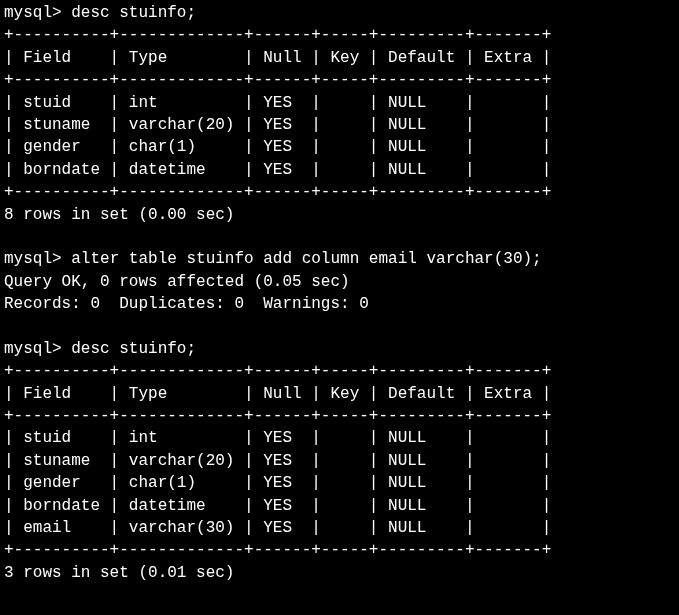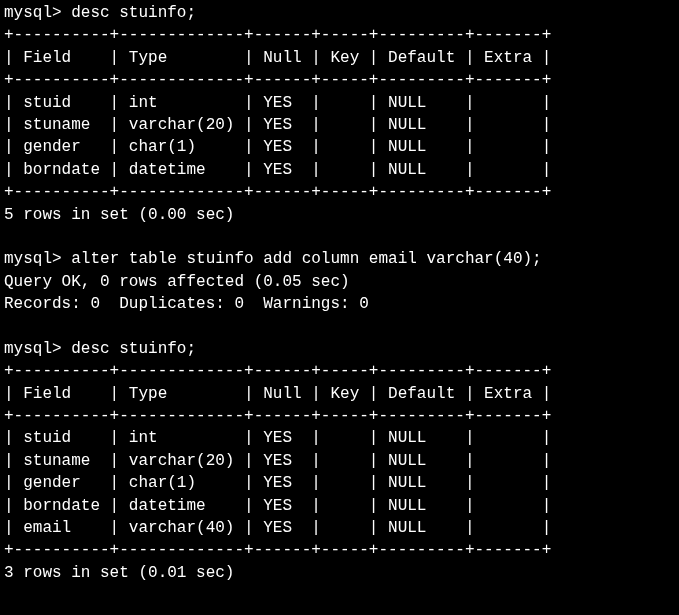--- a/index.html
+++ b/index.html
@@ -24,30 +24,30 @@
 
 <div class="terminal"><span>mysql&gt;</span> <span>desc stuinfo;</span>
 <span>+----------+-------------+------+-----+---------+-------+</span>
 <span>| Field    | Type        | Null | Key | Default | Extra |</span>
 <span>+----------+-------------+------+-----+---------+-------+</span>
 <span>| stuid    | int         | YES  |     | NULL    |       |</span>
 <span>| stuname  | varchar(20) | YES  |     | NULL    |       |</span>
 <span>| gender   | char(1)     | YES  |     | NULL    |       |</span>
 <span>| borndate | datetime    | YES  |     | NULL    |       |</span>
 <span>+----------+-------------+------+-----+---------+-------+</span>
-<span>5 rows in set (0.00 sec)</span>
+<span>8 rows in set (0.00 sec)</span>
 
-<span>mysql&gt;</span> <span>alter table stuinfo add column email varchar(40);</span>
+<span>mysql&gt;</span> <span>alter table stuinfo add column email varchar(30);</span>
 <span>Query OK, 0 rows affected (0.05 sec)</span>
 <span>Records: 0  Duplicates: 0  Warnings: 0</span>
 
 <span>mysql&gt;</span> <span>desc stuinfo;</span>
 <span>+----------+-------------+------+-----+---------+-------+</span>
 <span>| Field    | Type        | Null | Key | Default | Extra |</span>
 <span>+----------+-------------+------+-----+---------+-------+</span>
 <span>| stuid    | int         | YES  |     | NULL    |       |</span>
 <span>| stuname  | varchar(20) | YES  |     | NULL    |       |</span>
 <span>| gender   | char(1)     | YES  |     | NULL    |       |</span>
 <span>| borndate | datetime    | YES  |     | NULL    |       |</span>
-<span>| email    | varchar(40) | YES  |     | NULL    |       |</span>
+<span>| email    | varchar(30) | YES  |     | NULL    |       |</span>
 <span>+----------+-------------+------+-----+---------+-------+</span>
 <span>3 rows in set (0.01 sec)</span>
 </div>
 
 </body></html>

